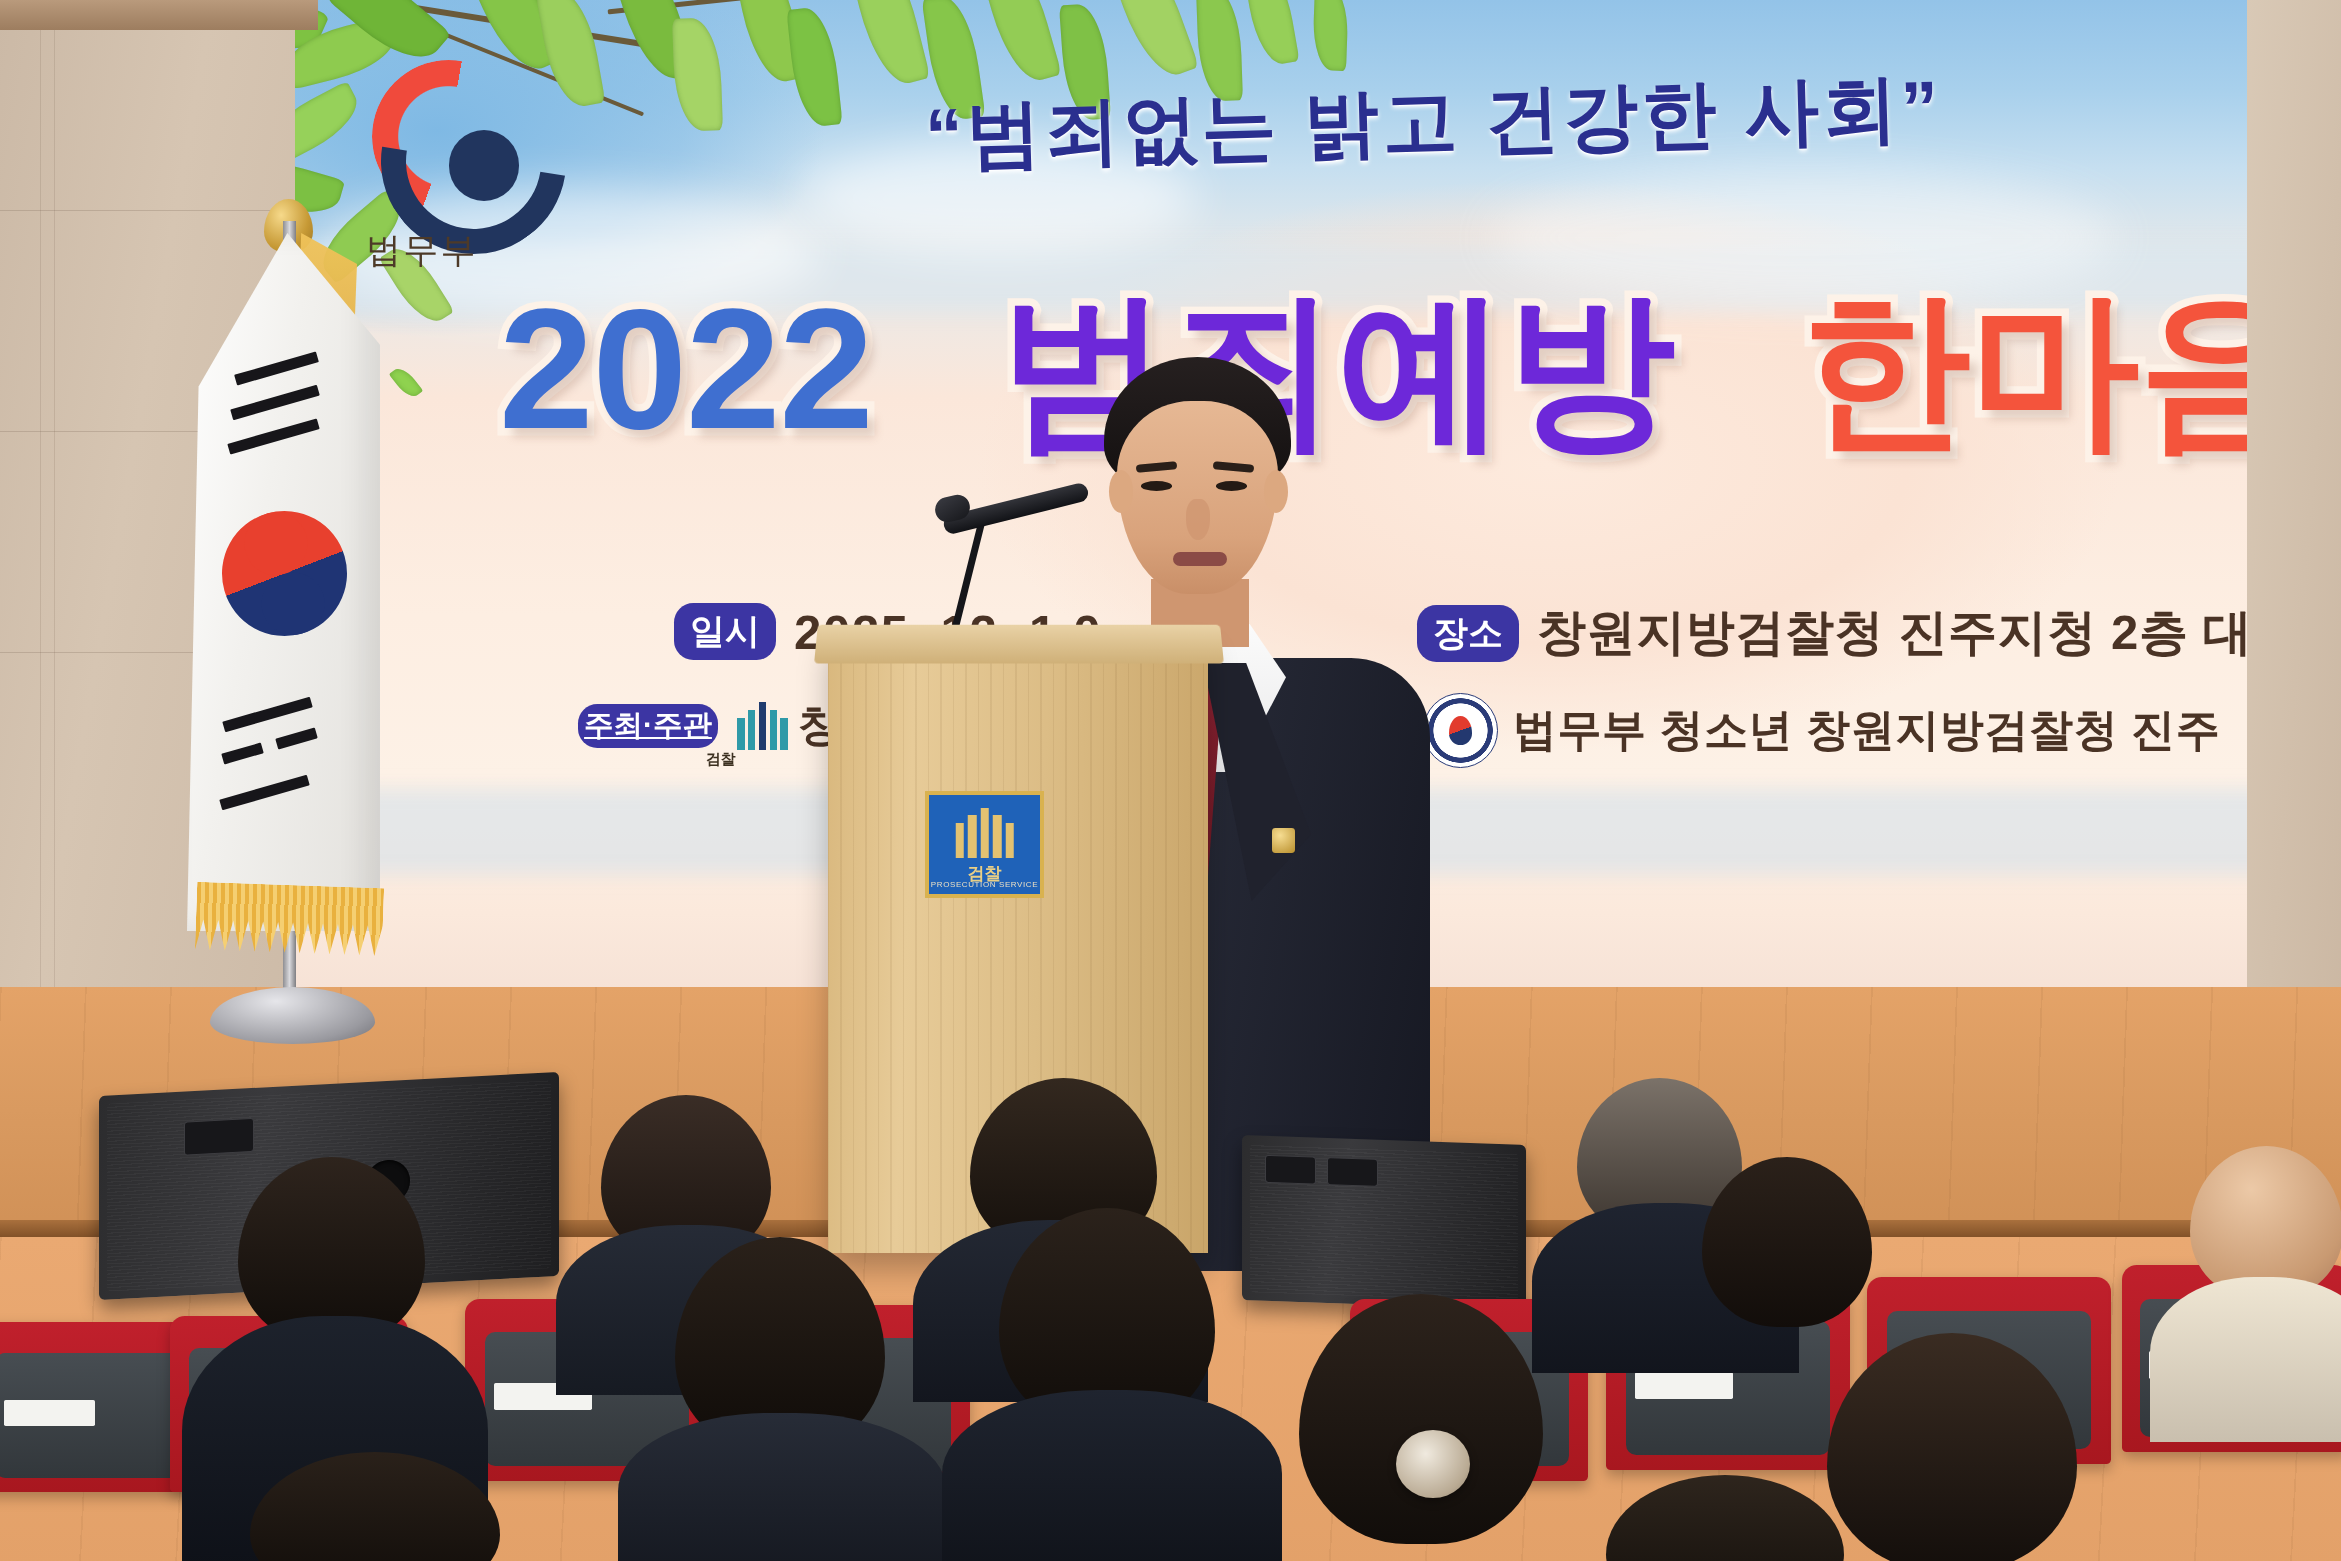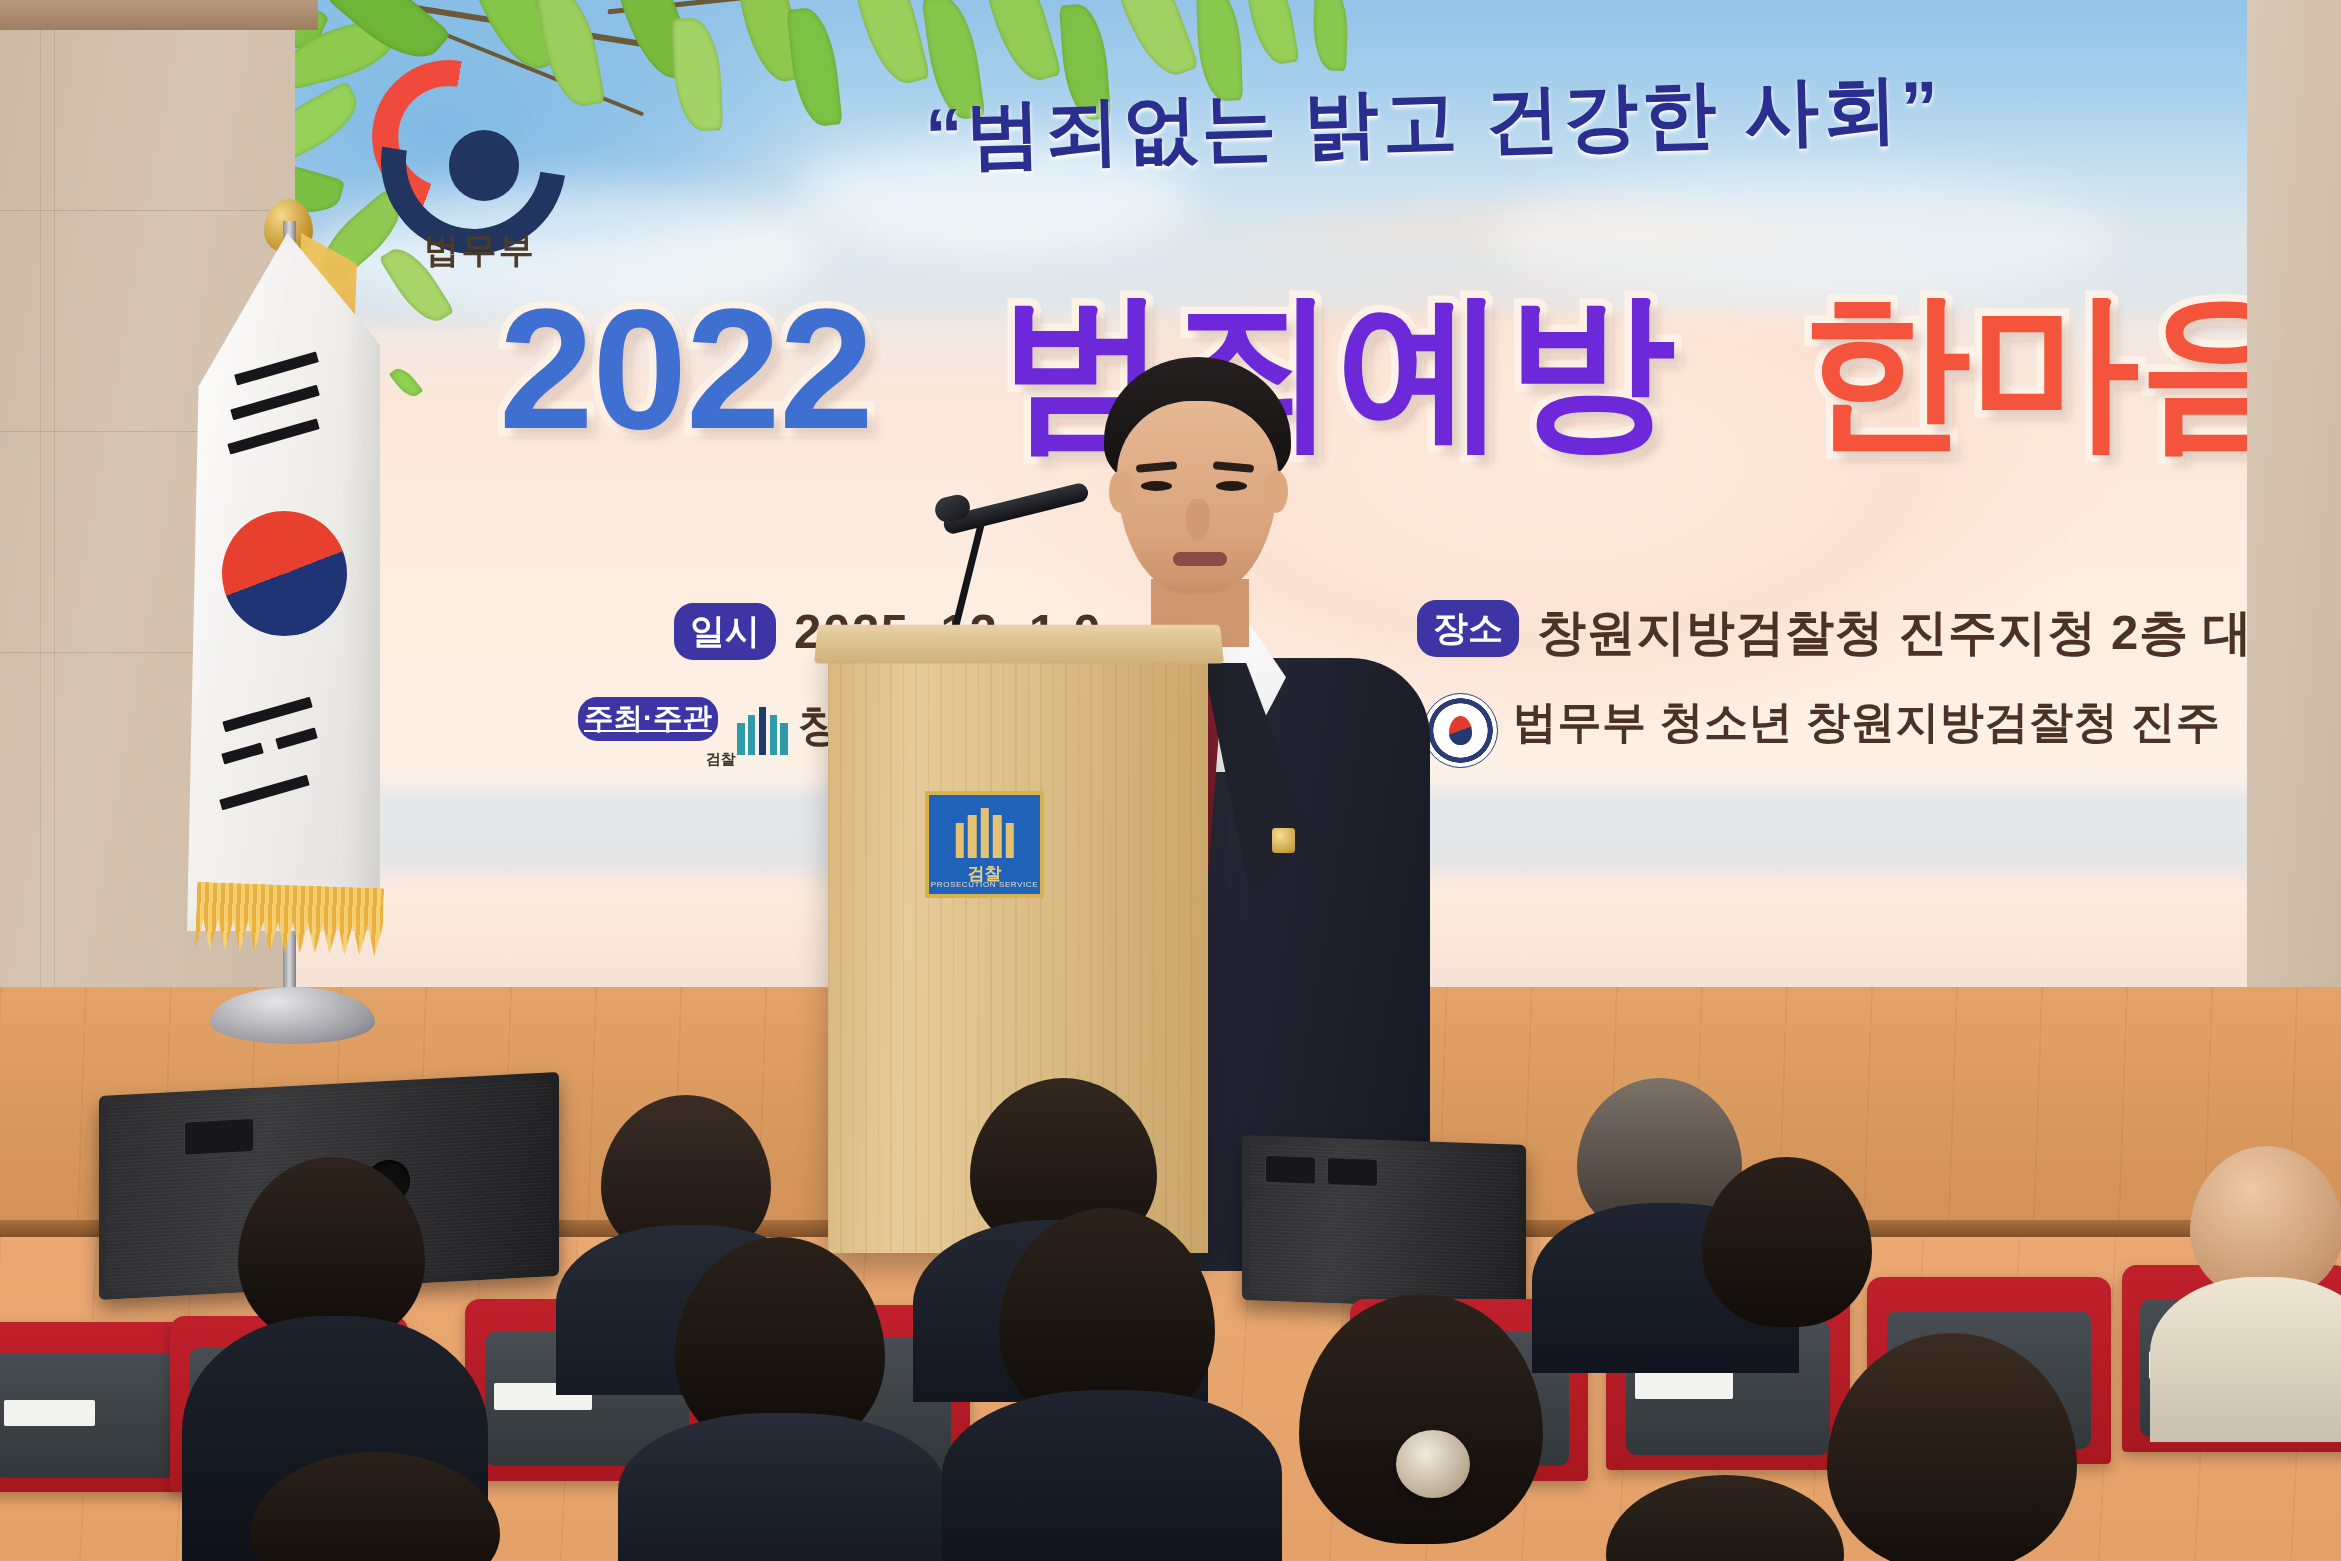--- a/index.html
+++ b/index.html
@@ -88,22 +88,22 @@
     position:absolute;left:6%;top:6%;width:88%;height:88%;border-radius:50%;
     border:25px solid #21355e;
     border-right-color:transparent;border-top-color:transparent;
     transform:rotate(-36deg);
   }
   .moj-emblem .dot{
     position:absolute;right:4%;bottom:8%;width:46%;height:46%;border-radius:50%;
     background:#21355e;
   }
   .moj-label{
-    position:absolute;left:122px;top:227px;width:170px;text-align:right;
-    font-size:35px;font-weight:700;color:#4d3a28;letter-spacing:2.3px;
+    position:absolute;left:122px;top:227px;width:170px;text-align:left;
+    font-size:35px;font-weight:400;color:#4d3a28;letter-spacing:2.3px;
   }
 
   
   .slogan{
     position:absolute;left:925px;top:79px;width:1248px;
     font-size:75px;line-height:1.05;font-weight:700;color:#2a2f8f;
     letter-spacing:3.4px;
     text-shadow:0 2.8px 4.5px rgba(255,255,255,.95), 0 1.1px 1.1px rgba(255,255,255,.9);
     transform:rotate(-1.6deg);
     white-space:nowrap;
@@ -119,21 +119,21 @@
     display:inline-block;
     -webkit-text-stroke:14.8px #fdf2e8;
     paint-order:stroke fill;
     text-shadow:8px 9px 9px rgba(160,120,100,.28);
   }
   .hl-year{color:#3f6fd0;}
   .hl-blue{color:#6d28d9;}
   .hl-red{color:#f4543c;text-align:right;}
 
   
-  .info-row{position:absolute;white-space:nowrap;display:flex;padding-left:33px;}
+  .info-row{position:absolute;white-space:nowrap;display:flex;align-items:center;padding-left:33px;}
   .pill{
     display:inline-flex;align-items:center;justify-content:center;
     background:#3c35a3;color:#fff;border-radius:19.3px;
     font-weight:800;
   }
   .info-text{color:#4a3325;font-weight:800;}
 
   .row-date{left:641px;top:603px;}
   .row-date .pill{width:102px;height:57px;font-size:35px;}
   .row-date .info-text{margin-left:18px;font-size:49px;letter-spacing:1.7px;}

